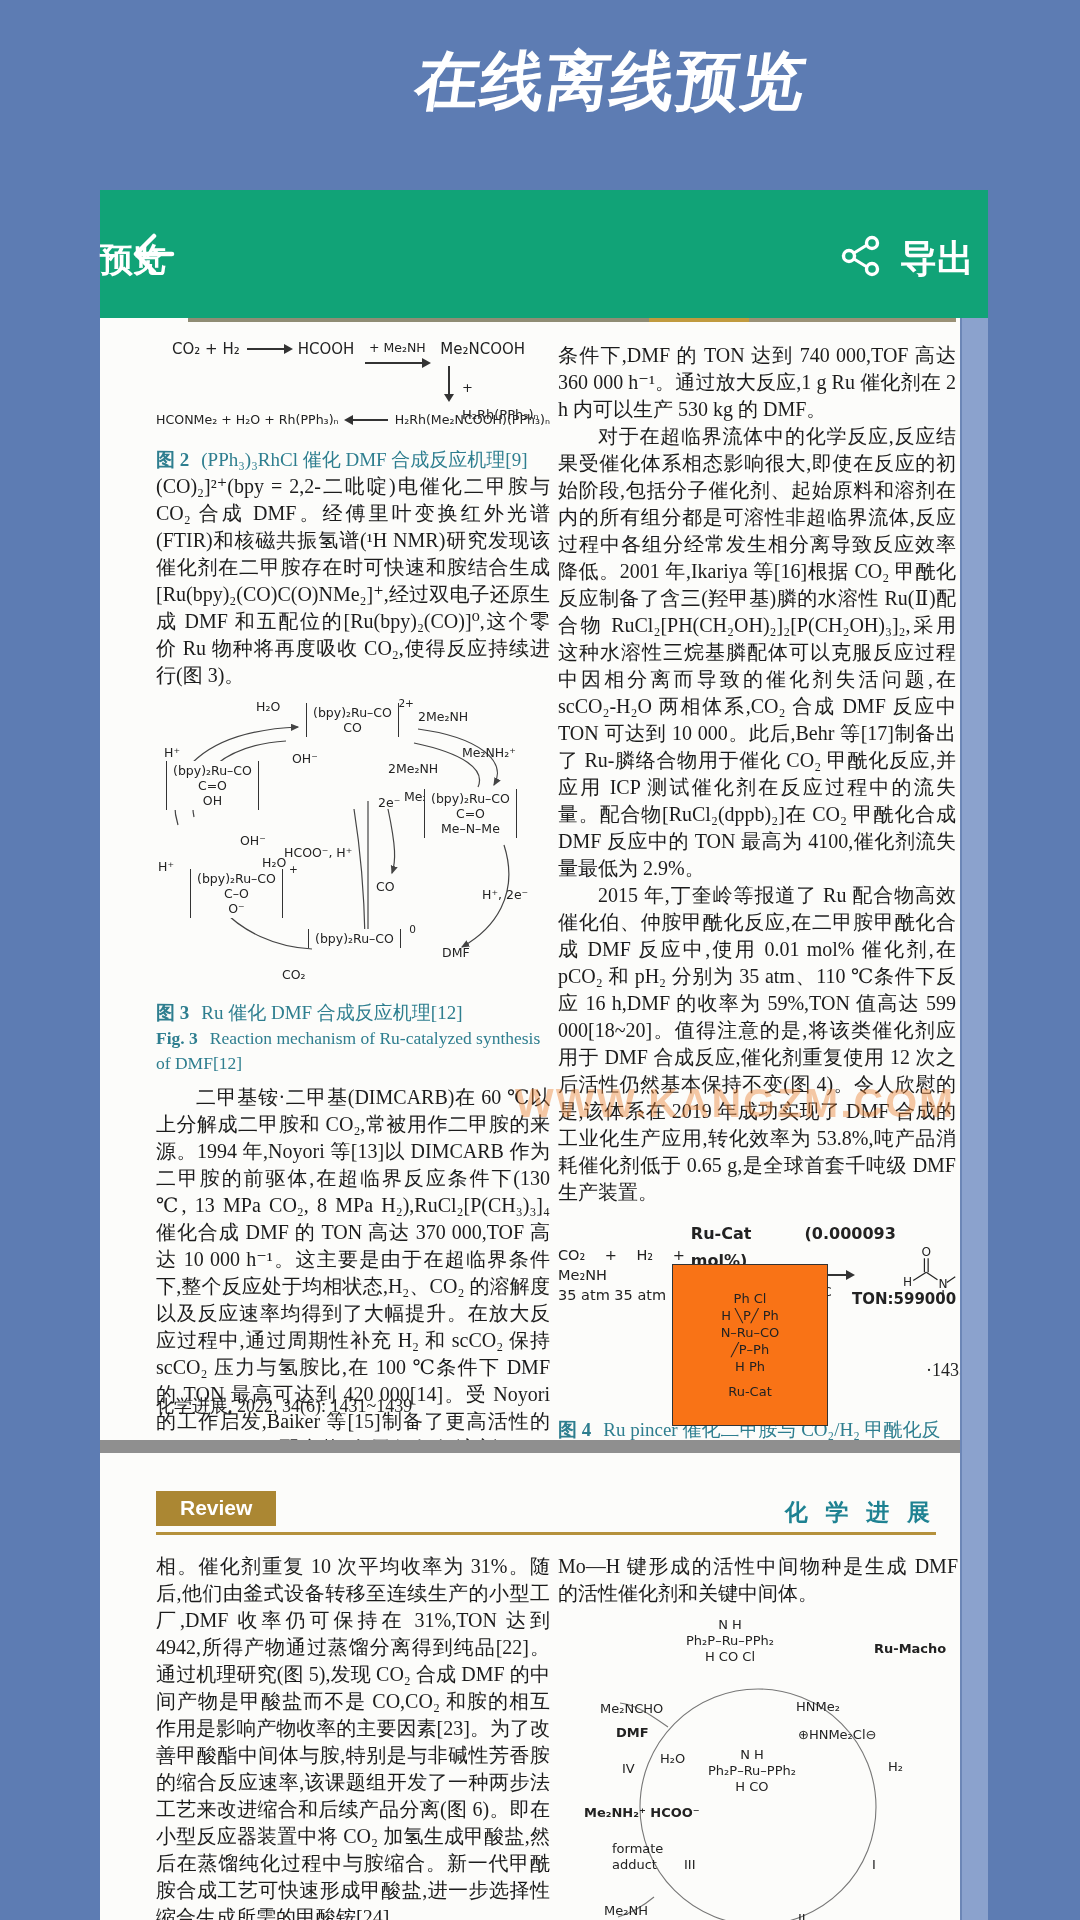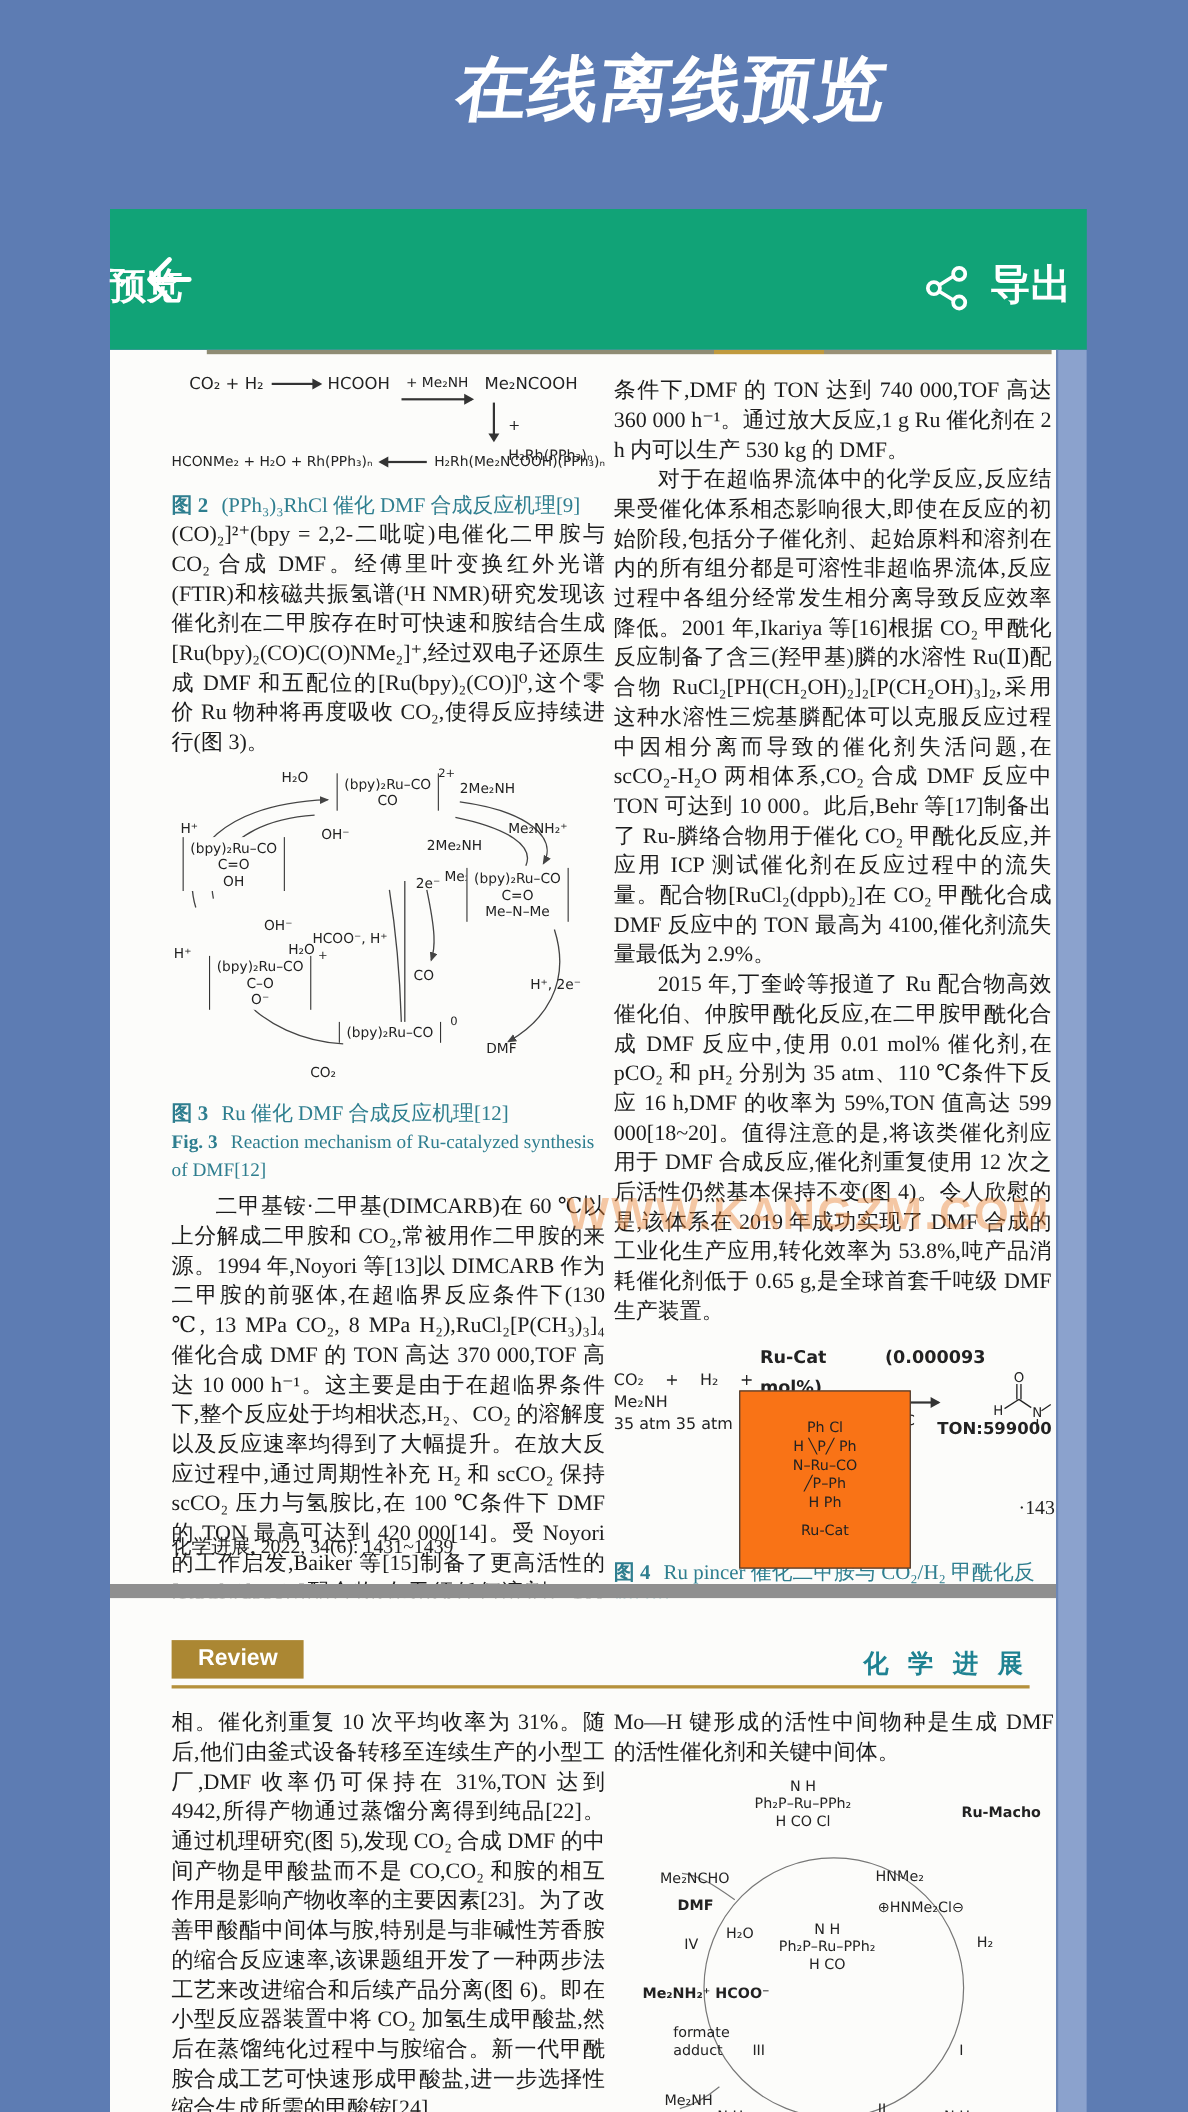--- a/index.html
+++ b/index.html
@@ -8,21 +8,21 @@
   
   .hero-title{position:absolute;left:416px;top:38px;font-size:64px;font-weight:900;color:#ffffff;
               letter-spacing:1px;transform:skewX(-8deg);
               font-family:"Liberation Sans","DejaVu Sans",sans-serif;}
   
   .viewer{position:absolute;left:100px;top:190px;width:888px;height:1730px;}
   .appbar{position:absolute;left:0;top:0;width:100%;height:128px;background:#11a377;}
   .back-btn{position:absolute;left:26px;top:40px;width:50px;height:48px;cursor:pointer;}
   .appbar-title{position:absolute;left:0;right:0;top:48px;text-align:left;color:#fff;
                 font-size:33px;font-weight:700;font-family:"Liberation Sans",sans-serif;}
-  .appbar-right{position:absolute;right:14px;top:44px;display:flex;align-items:flex-end;gap:16px;}
+  .appbar-right{position:absolute;right:14px;top:44px;display:flex;align-items:flex-start;gap:16px;}
   .share-btn{width:44px;height:44px;cursor:pointer;}
   .export-btn{color:#fff;font-size:37px;font-weight:700;font-family:"Liberation Sans",sans-serif;cursor:pointer;}
   
   .doc{position:absolute;left:0;top:128px;width:888px;height:1602px;background:#5d7cb3;overflow:hidden;}
   .side-strip{position:absolute;right:0;top:0;width:26px;height:1602px;background:#8ba2cd;border-left:2px solid #6c86b6;}
   .page{position:absolute;left:0;width:862px;background:#fcfcfa;}
   .page1{top:0;height:1248px;}
   .page1-topline{position:absolute;top:0;left:88px;width:768px;height:4px;
     background:linear-gradient(90deg,#8f8c74 0%,#8f8c74 60%,#c09a3e 60%,#c09a3e 73%,#9a9176 73%,#9a9176 100%);}
   .page-sep{position:absolute;top:1122px;left:0;width:862px;height:13px;background:#8f8f8f;}

